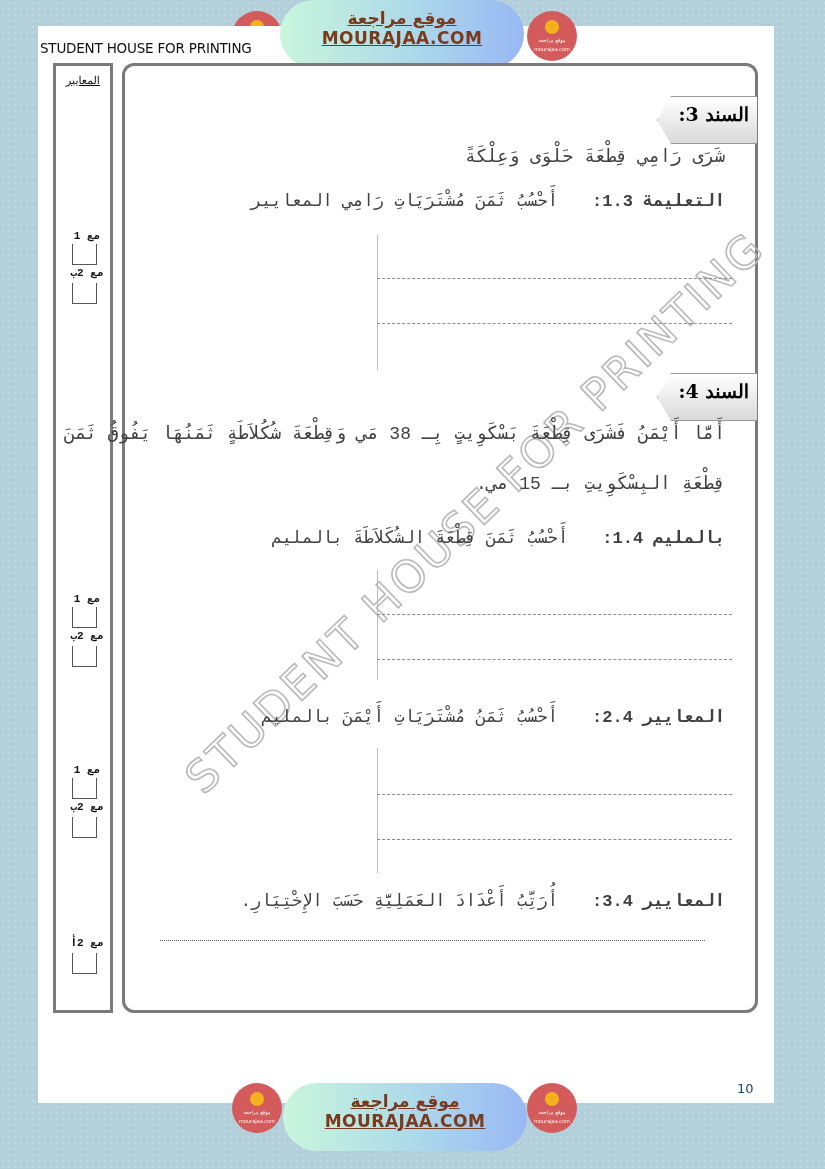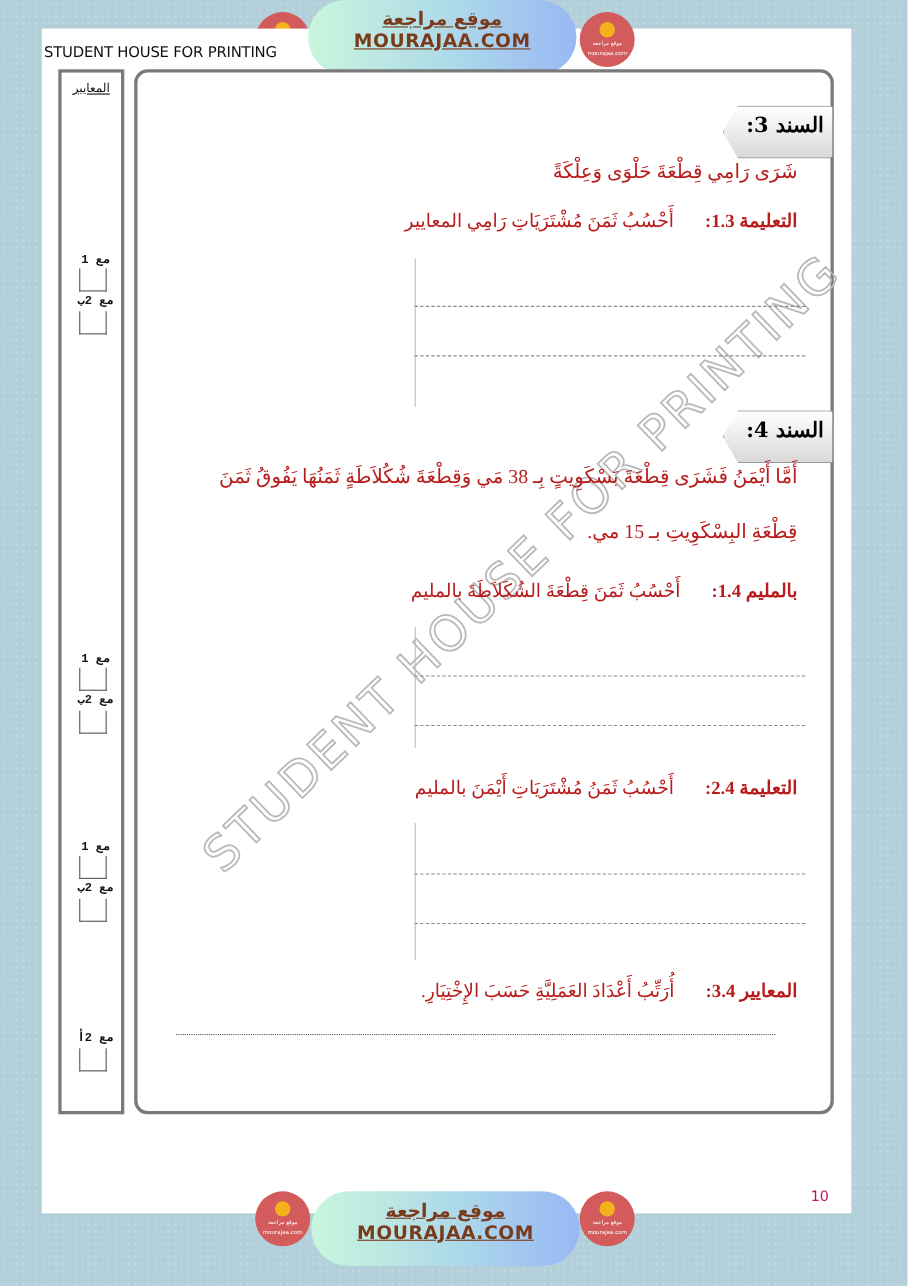--- a/index.html
+++ b/index.html
@@ -49,22 +49,22 @@
     position:absolute; height:48px;
     background:linear-gradient(#ffffff, #d9d9d9);
     border:1px solid #9a9a9a; border-right:none;
     box-shadow:1px 2px 3px rgba(0,0,0,0.35);
     font-family:"DejaVu Serif", serif; font-weight:bold; font-size:19px;
     line-height:34px; direction:rtl; padding-right:8px; padding-left:6px;
     clip-path: polygon(14px 0, 100% 0, 100% 100%, 14px 100%, 0 50%);
     box-sizing:border-box;
   }
   .ar {
-    position:absolute; direction:rtl; text-align:left; color:#b91c1c;
-    font-family:Liberation Serif, serif; white-space:nowrap;
+    position:absolute; direction:rtl; text-align:left; color:#404040;
+    font-family:Liberation Mono, monospace; white-space:nowrap;
   }
   .stmt { font-size:18px; }
   .instr { font-size:17px; }
   .instr b { font-weight:bold;margin-left:24px; }
   .vline { position:absolute; width:1px; background:#bdbdbd; }
   .dline { position:absolute; height:0; border-top:1px dashed #8a8a8a; }
   .dotline { position:absolute; height:0; border-top:1px dotted #555; }
   .watermark {
     position:absolute; left:100px; top:530px; width:660px;
     transform:rotate(-44deg); transform-origin:center;
@@ -155,34 +155,34 @@
 
 <div class="ar instr" style="right:100px; top:527px;">
   <b>بالمليم 1.4:</b>
   <span>أَحْسُبُ ثَمَنَ قِطْعَةَ الشُكَلاَطَةَ بالمليم</span>
 </div>
 <div class="vline" style="left:377px; top:570px; height:110px;"></div>
 <div class="dline" style="left:377px; top:614px; width:355px;"></div>
 <div class="dline" style="left:377px; top:659px; width:355px;"></div>
 
 <div class="ar instr" style="right:100px; top:706px;">
-  <b>التعليمة 2.4:</b>
+  <b>المعايير 2.4:</b>
   <span>أَحْسُبُ ثَمَنُ مُشْتَرَيَاتِ أَيْمَنَ بالمليم</span>
 </div>
 <div class="vline" style="left:377px; top:748px; height:125px;"></div>
 <div class="dline" style="left:377px; top:794px; width:355px;"></div>
 <div class="dline" style="left:377px; top:839px; width:355px;"></div>
 
 <div class="ar instr" style="right:100px; top:890px;">
   <b>المعايير 3.4:</b>
   <span>أُرَتِّبُ أَعْدَادَ العَمَلِيَّةِ حَسَبَ الإِخْتِيَارِ.</span>
 </div>
 <div class="dotline" style="left:160px; top:940px; width:545px;"></div>
 
-<div class="page-number" style="color:#be185d;">10</div>
+<div class="page-number" style="color:#0c4a6e;">10</div>
 
 <div class="logo-circle" style="left:232px; top:1083px;">
   <div class="logo-inner"></div>
   <div class="logo-text">موقع مراجعة</div>
   <div class="logo-text">mourajaa.com</div>
 </div>
 <div class="brand-pill" style="left:283px; top:1083px;">
   <div class="brand-ar">موقع مراجعة</div>
   <div class="brand-en">MOURAJAA.COM</div>
 </div>

